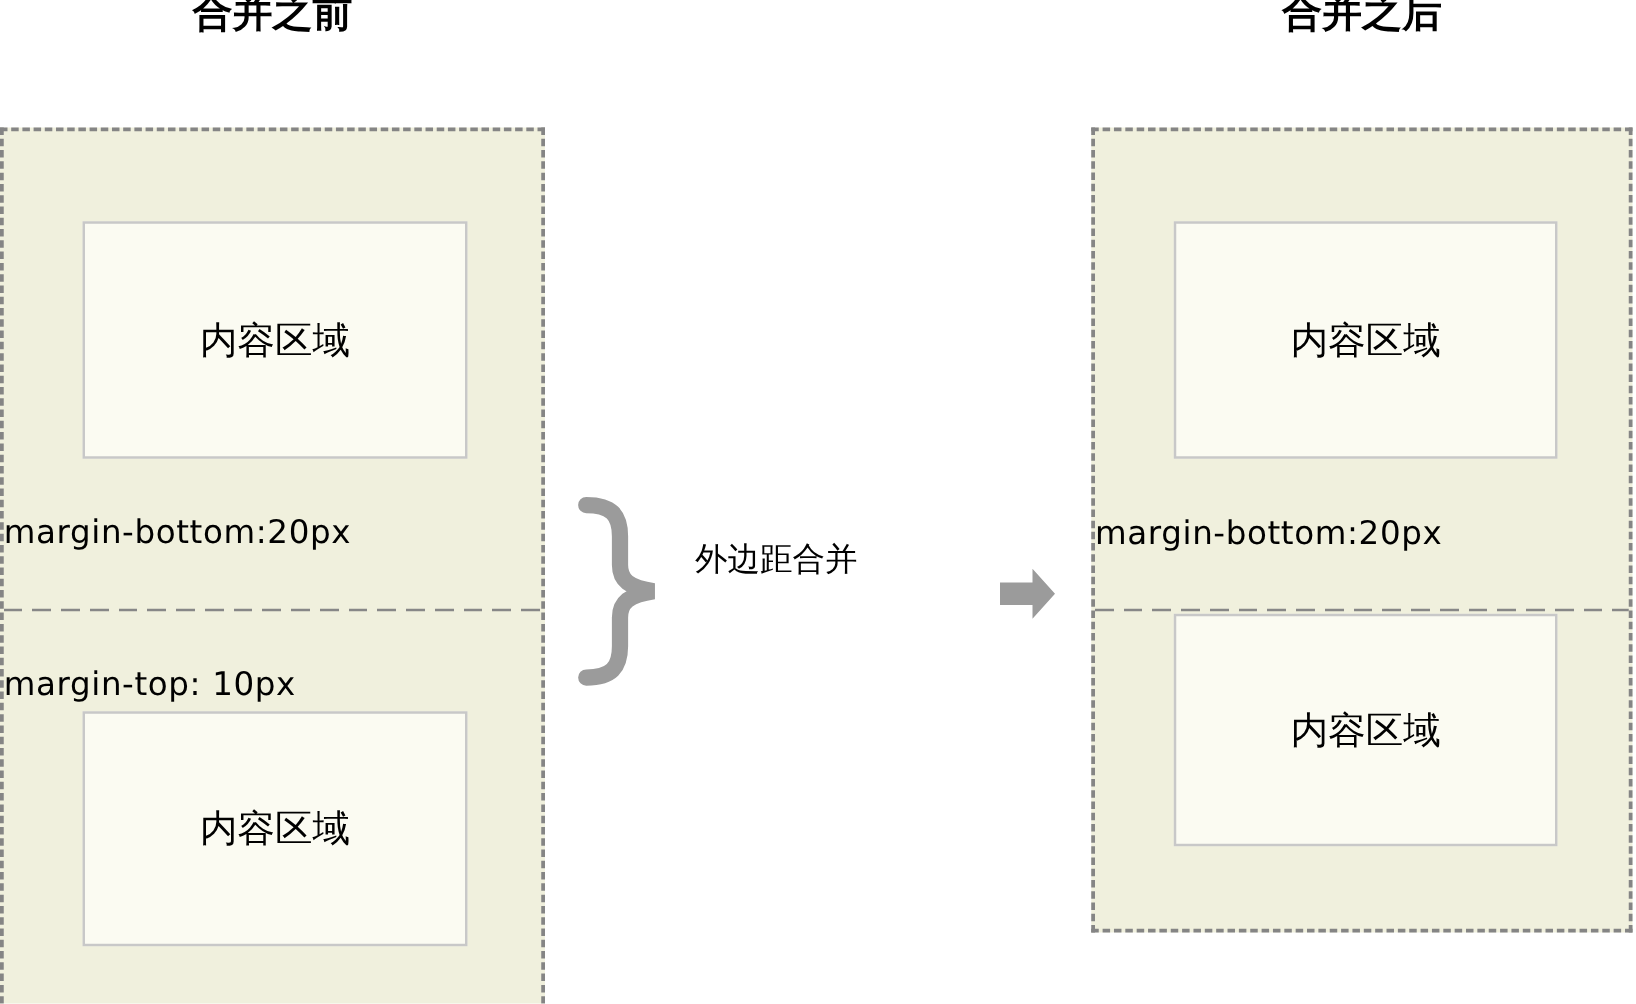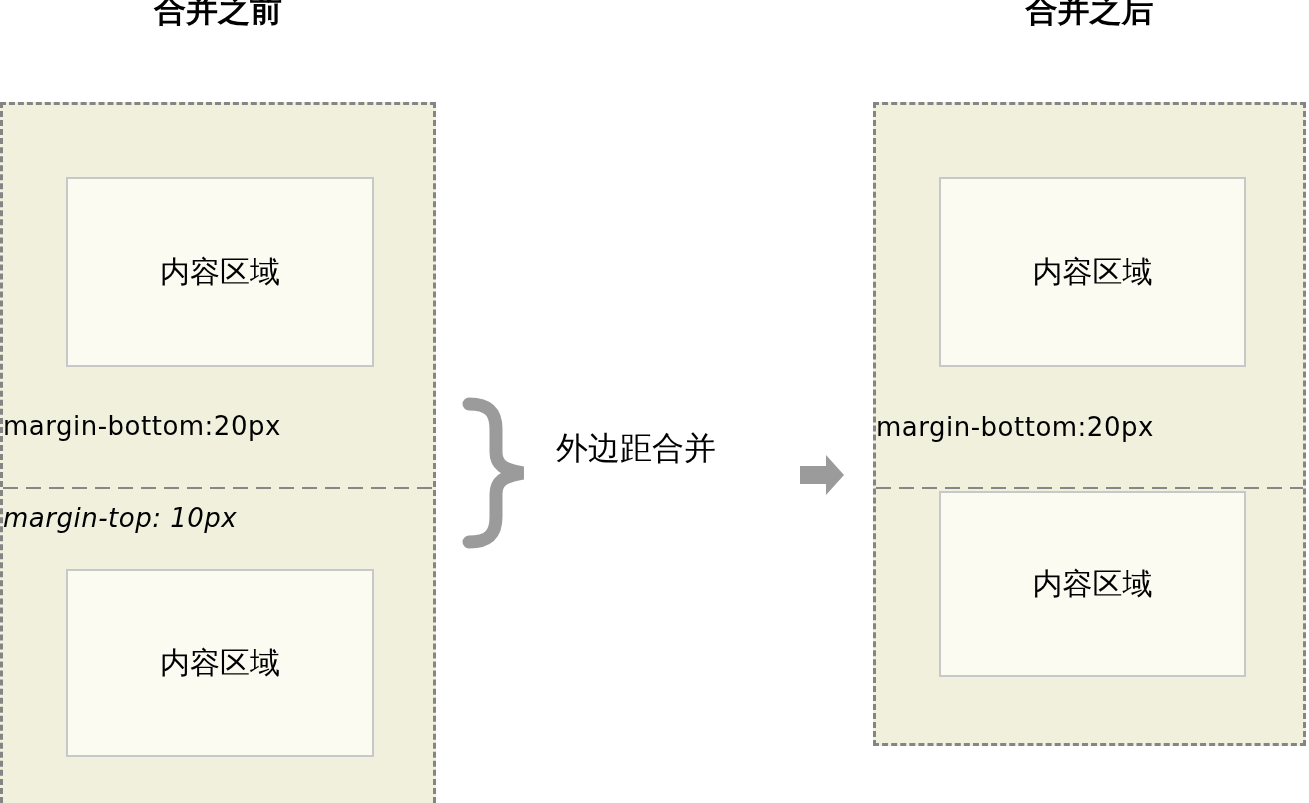--- a/index.html
+++ b/index.html
@@ -59,21 +59,21 @@
     position: absolute;
     left: 0;
     width: 100%;
     text-align: left;
     font-size: 26px;
     letter-spacing: 0.5px;
     color: #000000;
     white-space: nowrap;
   }
   .label-b-bottom { top: 306px; }
-  .label-b-top    { top: 398px; font-style: italic; }
+  .label-b-top    { top: 428px; }
   .label-a-bottom { top: 307px; }
 
   
   .separator {
     position: absolute;
     left: 0;
     width: 100%;
     height: 2px;
     background: repeating-linear-gradient(90deg, #878787 0 15px, transparent 15px 23px);
   }
@@ -85,21 +85,21 @@
     position: absolute;
     left: 461px;
     top: 396px;
     width: 72px;
     height: 154px;
   }
   .annotation {
     position: absolute;
     left: 556px;
     top: 424px;
-    font-size: 32px;
+    font-size: 26px;
     line-height: 49px;
     color: #000000;
     white-space: nowrap;
   }
   .arrow {
     position: absolute;
     left: 800px;
     top: 453px;
     width: 45px;
     height: 44px;

